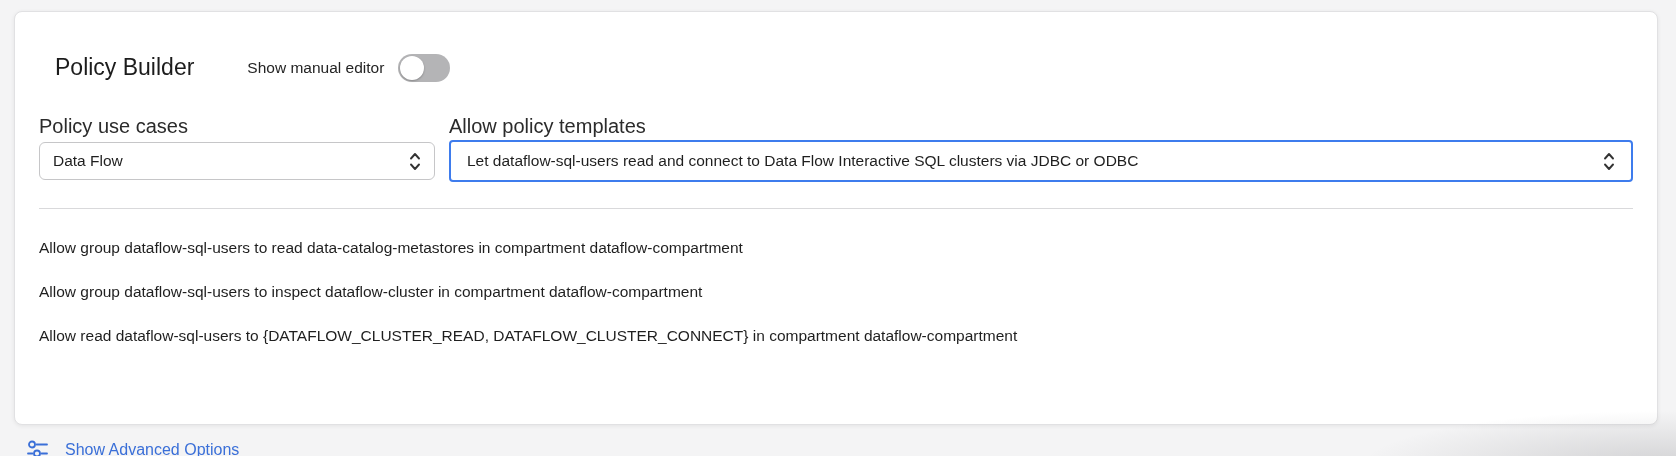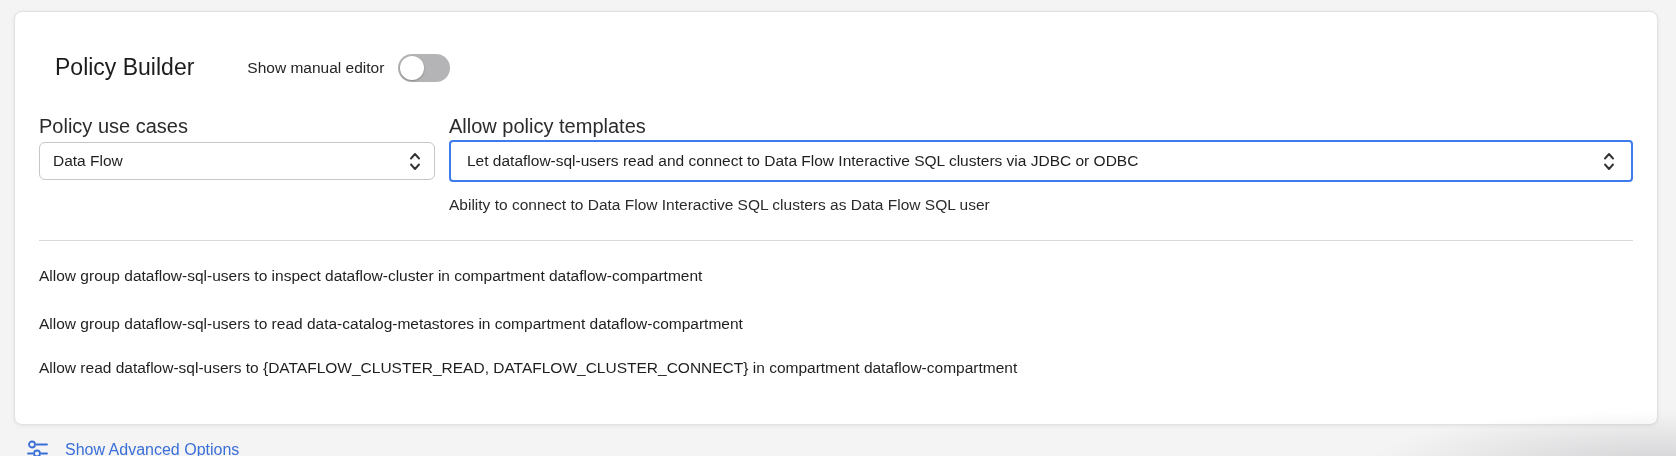--- a/index.html
+++ b/index.html
@@ -176,30 +176,29 @@
       <label class="field-label">Allow policy templates</label>
       <div class="select focused">
         <span class="select-value">Let dataflow-sql-users read and connect to Data Flow Interactive SQL clusters via JDBC or ODBC</span>
         <span class="chevrons">
           <svg width="12" height="21" viewBox="0 0 12 21">
             <polyline points="2,7.5 6,3 10,7.5" fill="none" stroke="#333333" stroke-width="1.9" stroke-linecap="round" stroke-linejoin="round"></polyline>
             <polyline points="2,13.5 6,18 10,13.5" fill="none" stroke="#333333" stroke-width="1.9" stroke-linecap="round" stroke-linejoin="round"></polyline>
           </svg>
         </span>
       </div>
-      <div class="helper-text">Ability to connect to Data Flow Interactive SQL clusters as Data Flow SQL user</div>
     </div>
 
   </div>
 
   <hr class="divider">
 
 
+  <p class="stmt first">Allow group dataflow-sql-users to read data-catalog-metastores in compartment dataflow-compartment</p>
   <p class="stmt">Allow group dataflow-sql-users to inspect dataflow-cluster in compartment dataflow-compartment</p>
-  <p class="stmt first">Allow group dataflow-sql-users to read data-catalog-metastores in compartment dataflow-compartment</p>
   <p class="stmt">Allow read dataflow-sql-users to {DATAFLOW_CLUSTER_READ, DATAFLOW_CLUSTER_CONNECT} in compartment dataflow-compartment</p>
 
 </div>
 
 <div class="advanced-row">
   <span class="sliders-icon-box">
     <svg width="21" height="19" viewBox="0 0 21 19">
       <circle cx="5" cy="4.5" r="3" fill="none" stroke="#3a6fd8" stroke-width="1.8"></circle>
       <line x1="9.5" y1="4.5" x2="20" y2="4.5" stroke="#3a6fd8" stroke-width="1.8" stroke-linecap="round"></line>
       <line x1="1" y1="13.5" x2="5.5" y2="13.5" stroke="#3a6fd8" stroke-width="1.8" stroke-linecap="round"></line>

